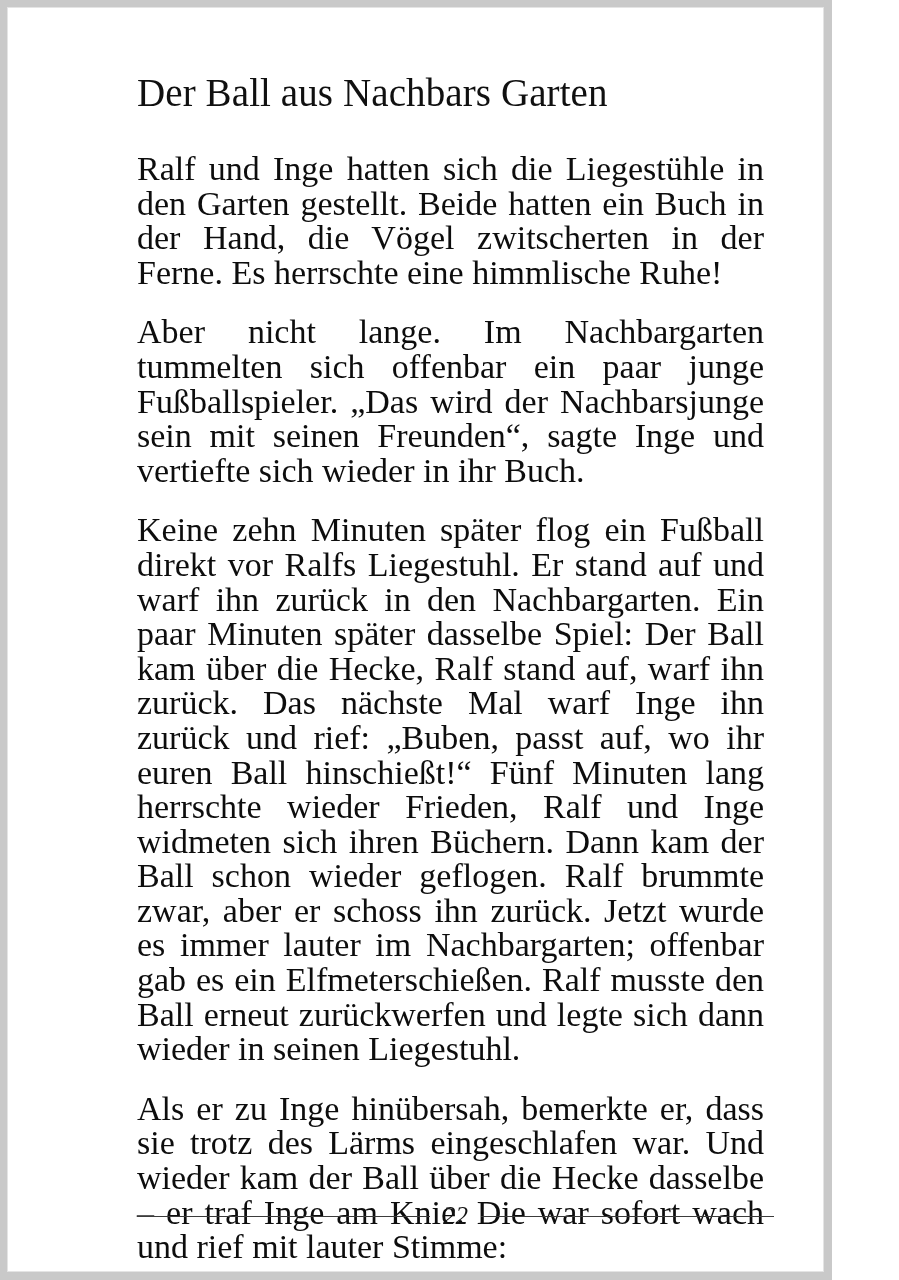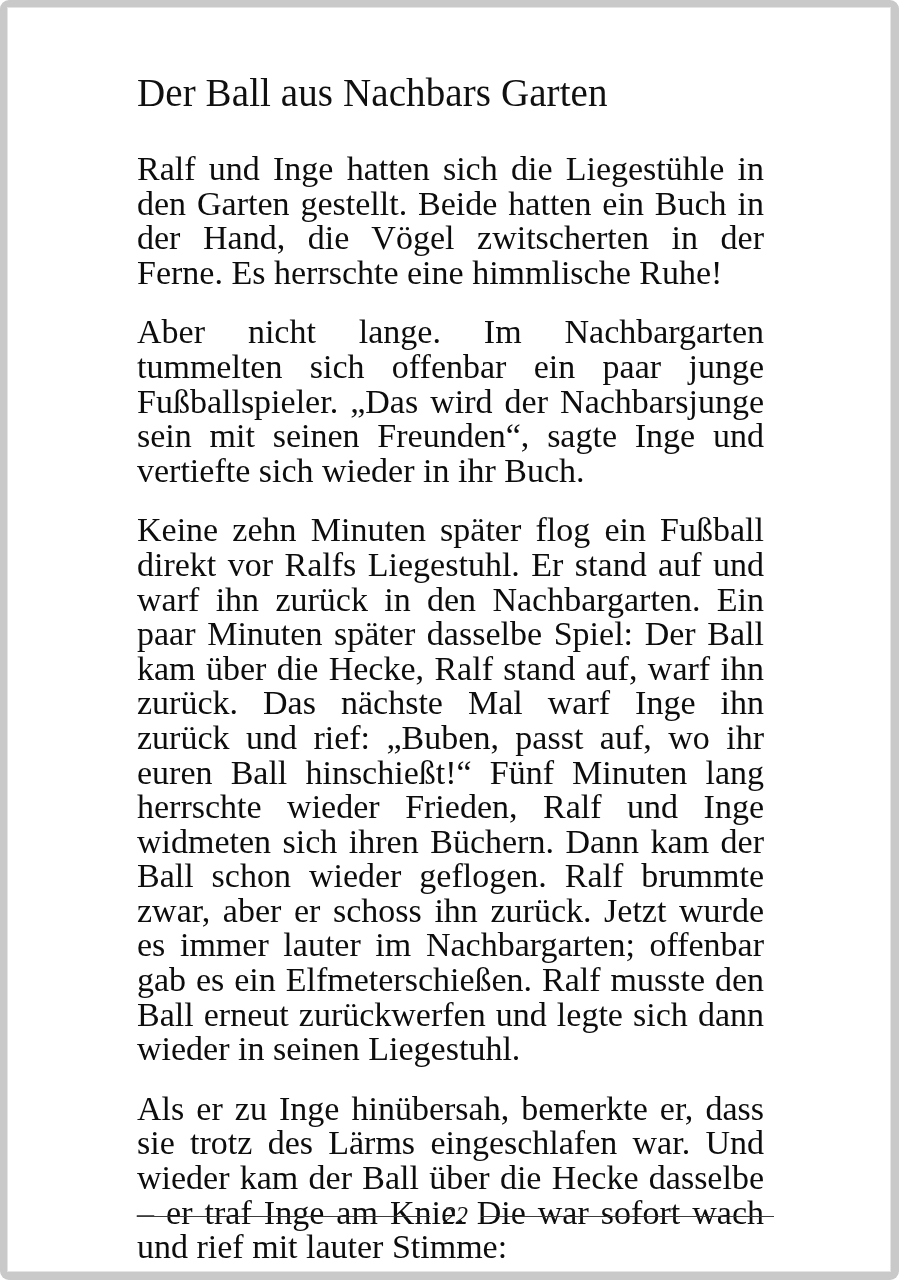--- a/index.html
+++ b/index.html
@@ -3,27 +3,26 @@
 <meta charset="utf-8">
 <style>
   html, body {
     margin: 0;
     padding: 0;
     background: #ffffff;
   }
 
   .page-frame {
     position: relative;
-    width: 899px;
+    width: 832px;
     height: 1280px;
     box-sizing: border-box;
     background: #c9c9c9;
     padding: 7px 8px 8px 7px;
     overflow: hidden;
-    border-radius: 9px;
   }
 
   .page-sheet {
     position: relative;
     width: 100%;
     height: 100%;
     box-sizing: border-box;
     background: #ffffff;
     box-shadow: inset 0 0 0 1px #e4e4e4;
   }

